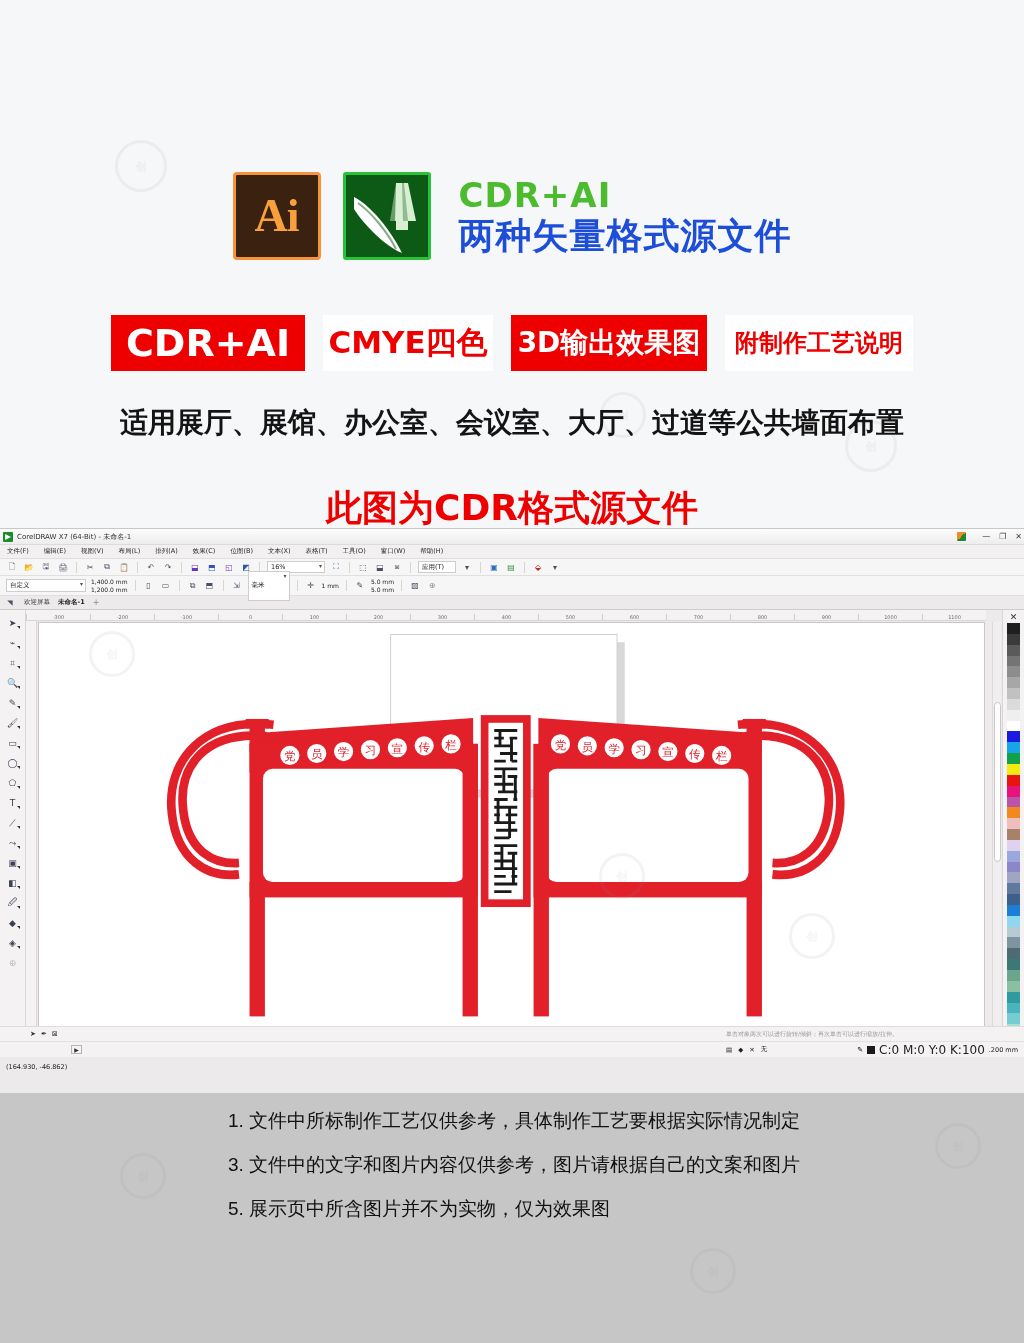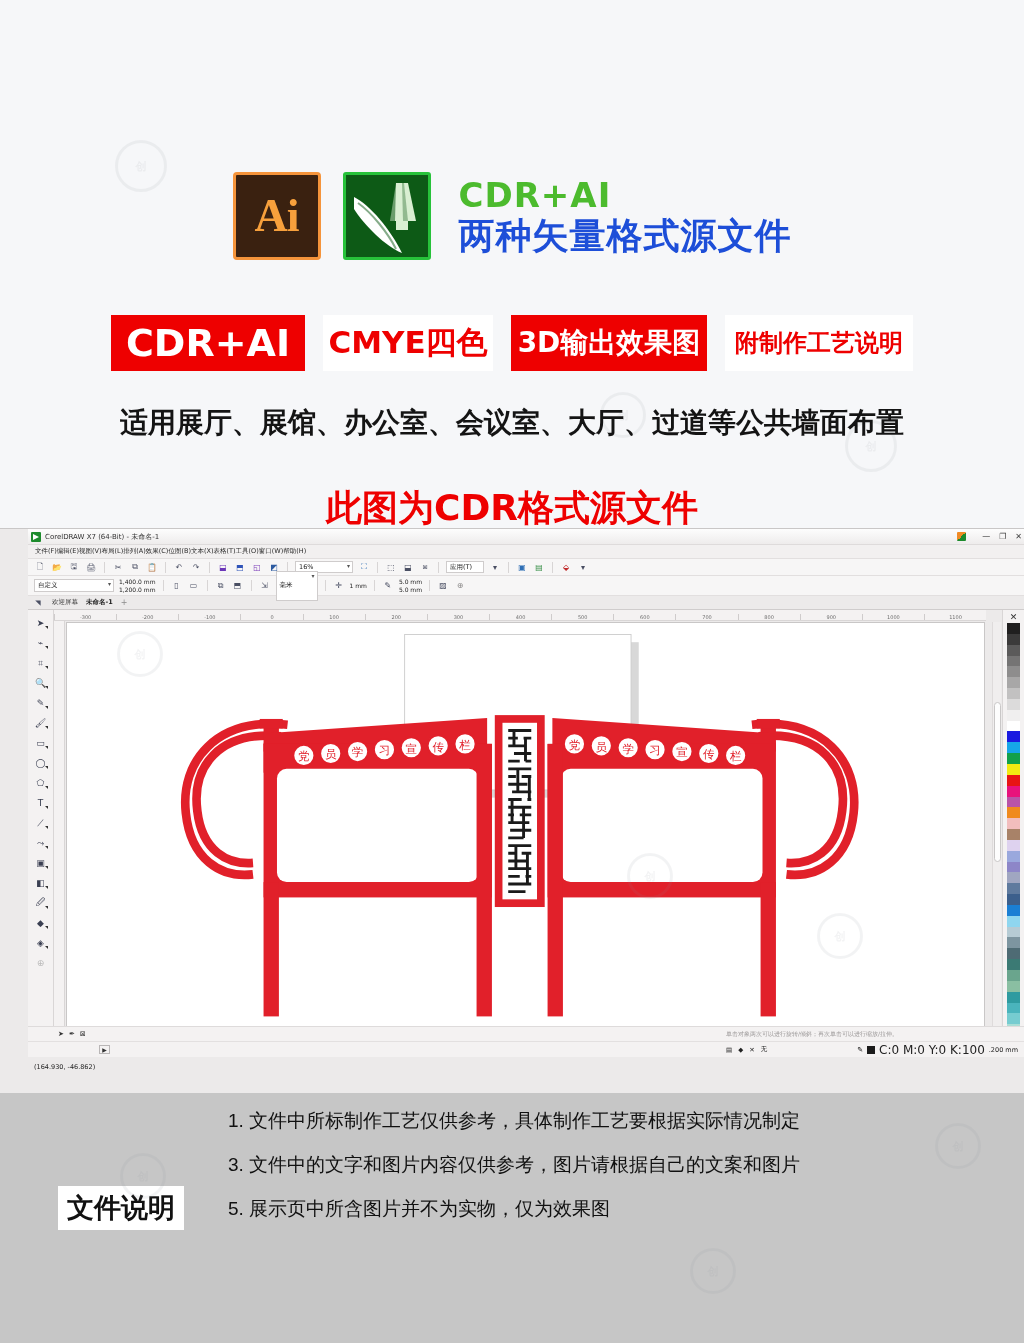--- a/index.html
+++ b/index.html
@@ -90,21 +90,20 @@
   }
 
   
   .cdrwin {
     position: absolute; top: 528px; left: 0;
     width: 1024px; height: 565px;
     background: #eceaea;
     border-top: 1px solid #c9c7c7;
     font-family: "DejaVu Sans", sans-serif;
     overflow: hidden;
-    padding-left: 28px;
   }
   .titlebar {
     height: 16px; background: linear-gradient(#fdfdfd, #eeecec);
     display: flex; align-items: center; padding: 0 3px;
     border-bottom: 1px solid #dedbdb; position: relative;
   }
   .app-ico {
     width: 10px; height: 10px; background: #1d8b2d; border-radius: 1px;
     margin-right: 4px; flex: 0 0 auto;
     position: relative;
@@ -117,21 +116,21 @@
   .title-txt { font-size: 7px; color: #333; white-space: nowrap; }
   .wctrl { position: absolute; right: 2px; top: 0; display: flex; align-items: center; height: 16px; gap: 9px; }
   .wbtn { font-size: 8px; color: #444; line-height: 1; cursor: default; }
   .corelico {
     position: absolute; right: 58px; top: 3px; width: 9px; height: 9px;
     background: linear-gradient(135deg,#f08a24 50%, #1d8b2d 50%); border-radius: 1px;
   }
 
   .menubar {
     height: 14px; background: #f2f0f0; display: flex; align-items: center;
-    padding-left: 7px; border-bottom: 1px solid #e2dfdf;
+    padding-left: 7px; gap: 15px; border-bottom: 1px solid #e2dfdf;
   }
   .menubar span { font-size: 6.5px; color: #2a2a2a; white-space: nowrap; }
 
   .toolbar1 {
     height: 17px; background: #f7f6f6; display: flex; align-items: center;
     padding-left: 6px; gap: 5px; border-bottom: 1px solid #e2dfdf;
   }
   .tbtn {
     width: 12px; height: 12px; border-radius: 2px;
     display: flex; align-items: center; justify-content: center;
@@ -633,21 +632,20 @@
           <span class="blk-sw"></span>
           <span style="font-size:12px;color:#222;">C:0 M:0 Y:0 K:100</span>
           <span style="font-size:6.5px;color:#222;">.200 mm</span>
         </div>
       </div>
 
     </div>
   </div>
 
   <div class="footer">
-    <div class="footer-label">文件说明</div>
     <div class="notes">
       <div class="note">1. 文件中所标制作工艺仅供参考，具体制作工艺要根据实际情况制定</div>
       <div class="note">3. 文件中的文字和图片内容仅供参考，图片请根据自己的文案和图片</div>
       <div class="note">5. 展示页中所含图片并不为实物，仅为效果图</div>
     </div>
     <div class="wm" style="left:120px; top:60px; width:46px; height:46px;">创</div>
     <div class="wm" style="left:690px; top:155px; width:46px; height:46px;">创</div>
     <div class="wm" style="left:935px; top:30px; width:46px; height:46px;">创</div>
   </div>
 

